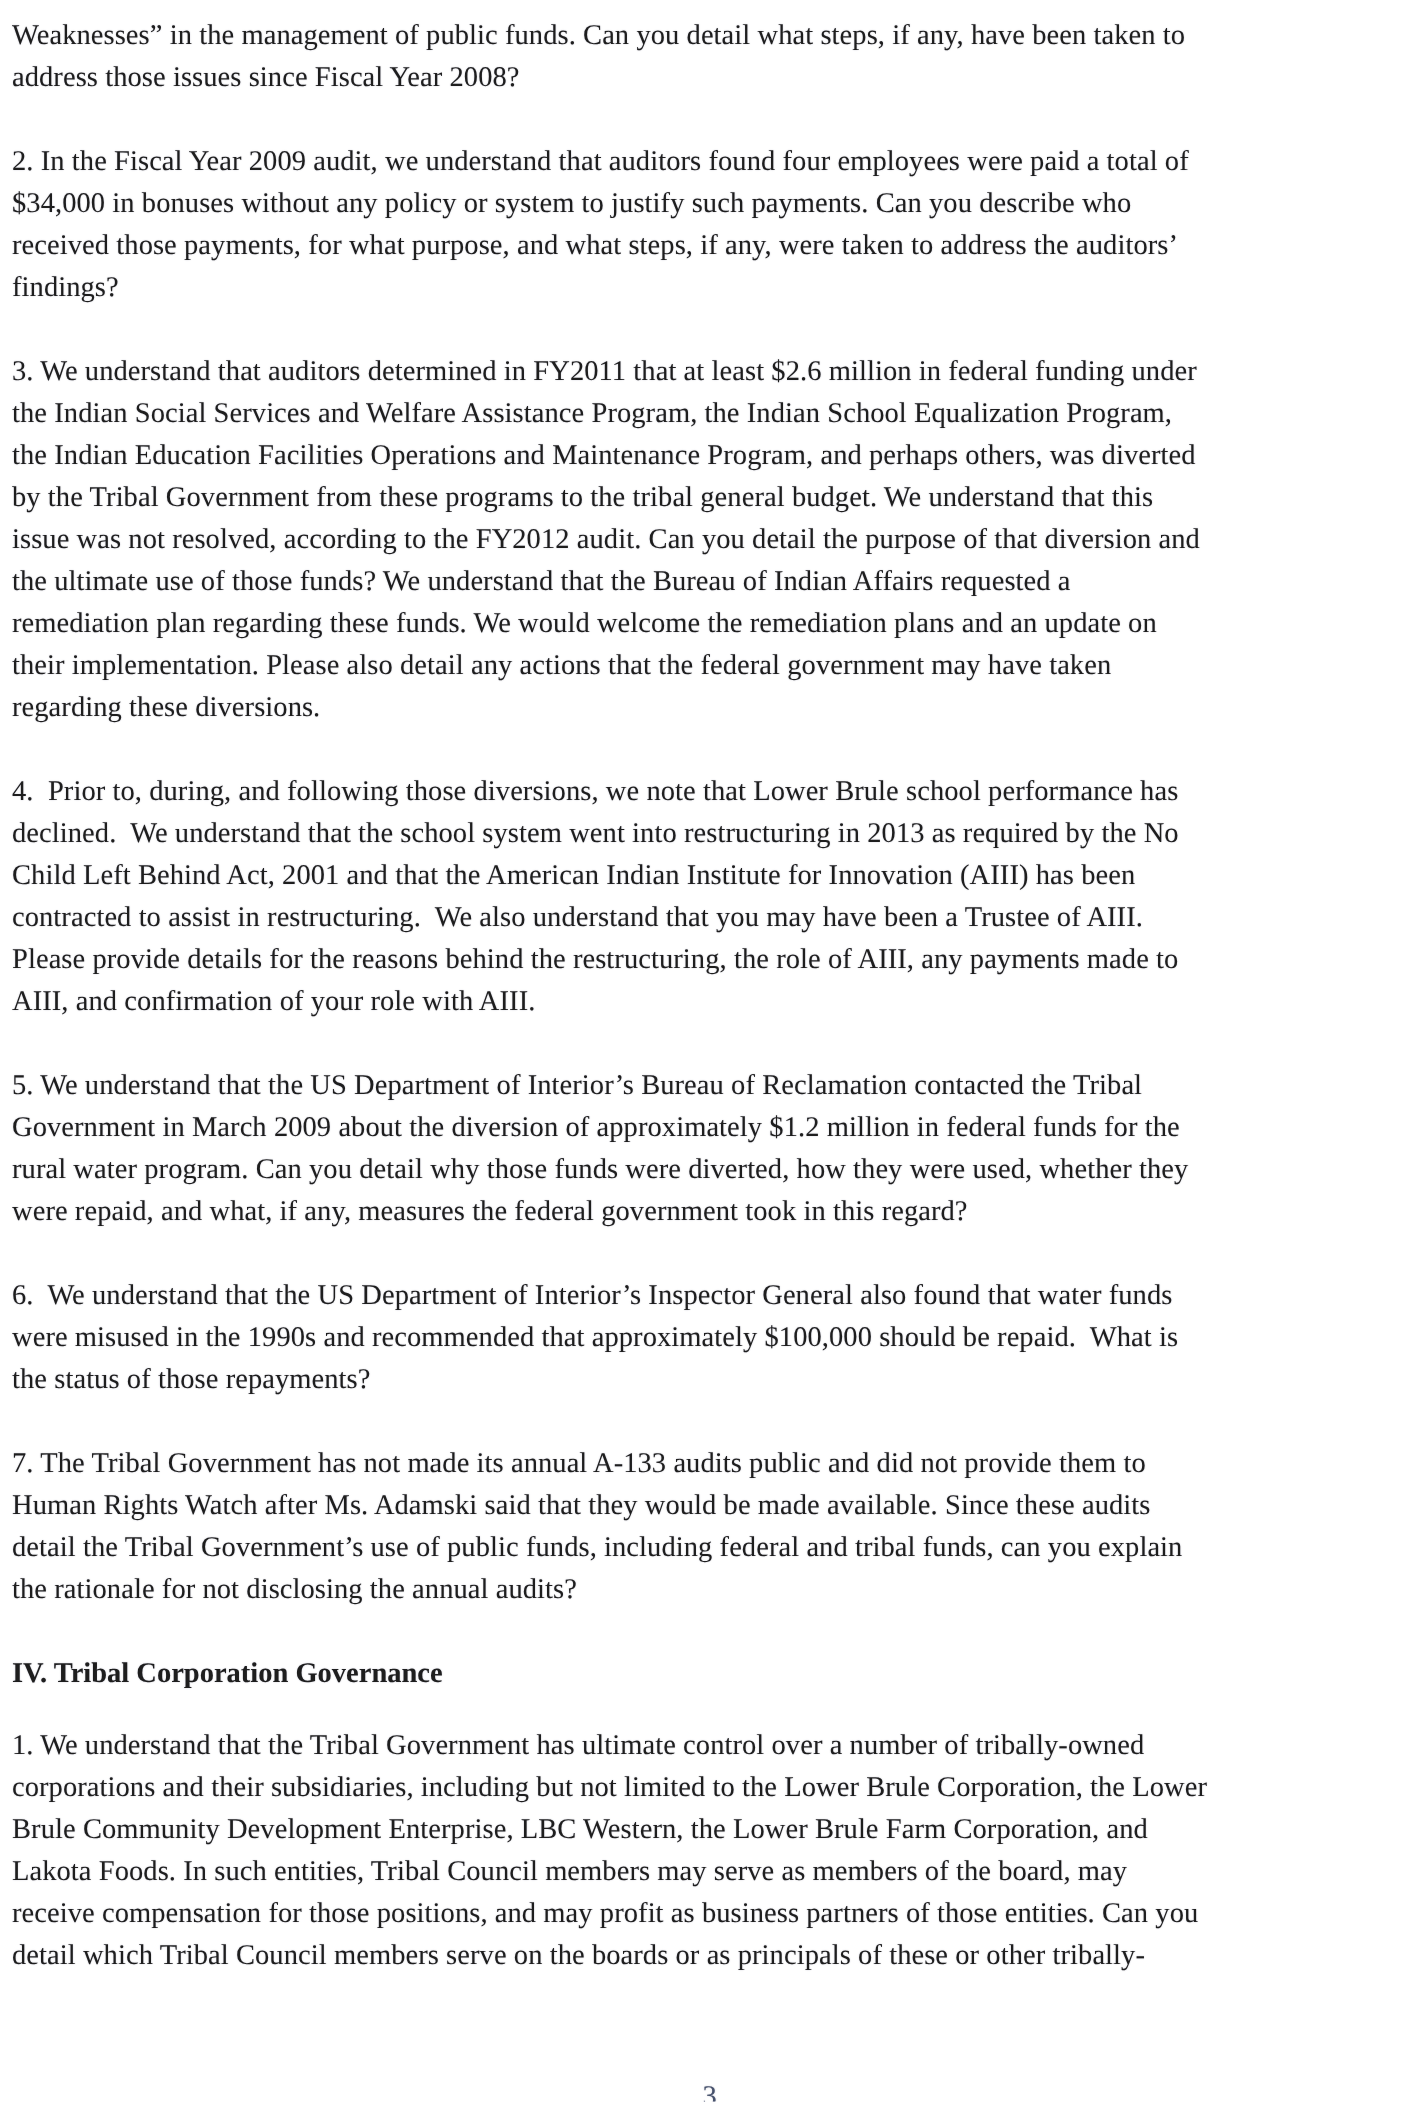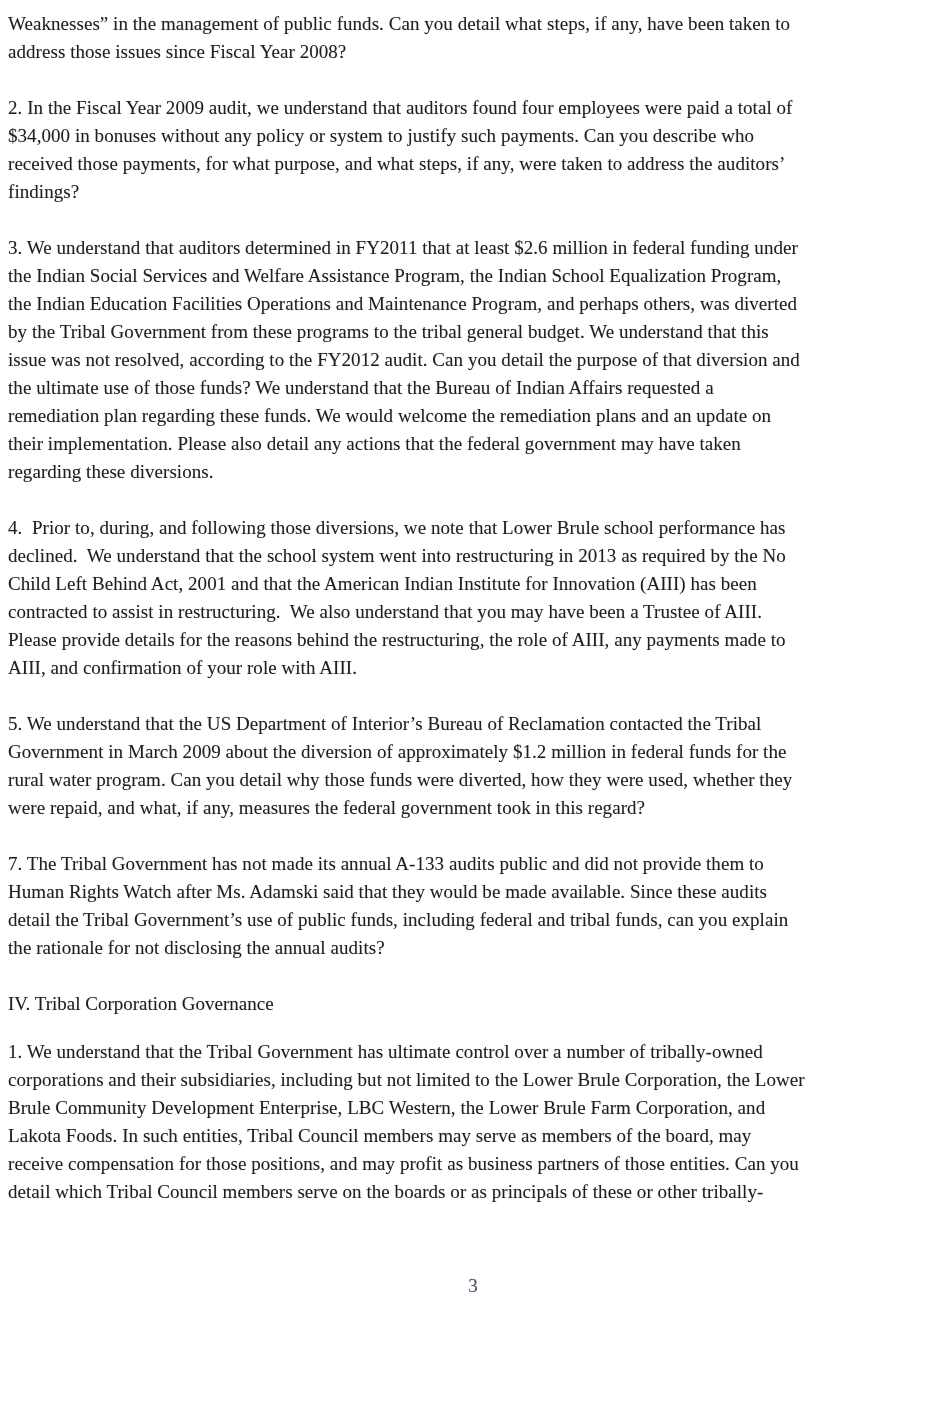--- a/index.html
+++ b/index.html
@@ -26,21 +26,21 @@
     font-size: 19px;
     line-height: 28px;
     white-space: pre-wrap;
     text-shadow: 0 0 1px rgba(48, 48, 88, 0.30);
     letter-spacing: 0.05px;
   }
   .section-heading {
     margin: 0;
     font-size: 19px;
     line-height: 28px;
-    font-weight: normal;
+    font-weight: bold;
     white-space: pre-wrap;
     text-shadow: 0 0 1px rgba(48, 48, 88, 0.30);
   }
   .para.after-heading {
     margin-bottom: 0;
     margin-top: 20px;
   }
   .footer {
     margin-top: 66px;
     text-align: center;
@@ -78,20 +78,23 @@
 Child Left Behind Act, 2001 and that the American Indian Institute for Innovation (AIII) has been
 contracted to assist in restructuring.  We also understand that you may have been a Trustee of AIII.
 Please provide details for the reasons behind the restructuring, the role of AIII, any payments made to
 AIII, and confirmation of your role with AIII.</p>
 
   <p class="para">5. We understand that the US Department of Interior’s Bureau of Reclamation contacted the Tribal
 Government in March 2009 about the diversion of approximately $1.2 million in federal funds for the
 rural water program. Can you detail why those funds were diverted, how they were used, whether they
 were repaid, and what, if any, measures the federal government took in this regard?</p>
 
+  <p class="para">6.  We understand that the US Department of Interior’s Inspector General also found that water funds
+were misused in the 1990s and recommended that approximately $100,000 should be repaid.  What is
+the status of those repayments?</p>
 
   <p class="para">7. The Tribal Government has not made its annual A-133 audits public and did not provide them to
 Human Rights Watch after Ms. Adamski said that they would be made available. Since these audits
 detail the Tribal Government’s use of public funds, including federal and tribal funds, can you explain
 the rationale for not disclosing the annual audits?</p>
 
   <h3 class="section-heading">IV. Tribal Corporation Governance</h3>
 
   <p class="para after-heading">1. We understand that the Tribal Government has ultimate control over a number of tribally-owned
 corporations and their subsidiaries, including but not limited to the Lower Brule Corporation, the Lower

